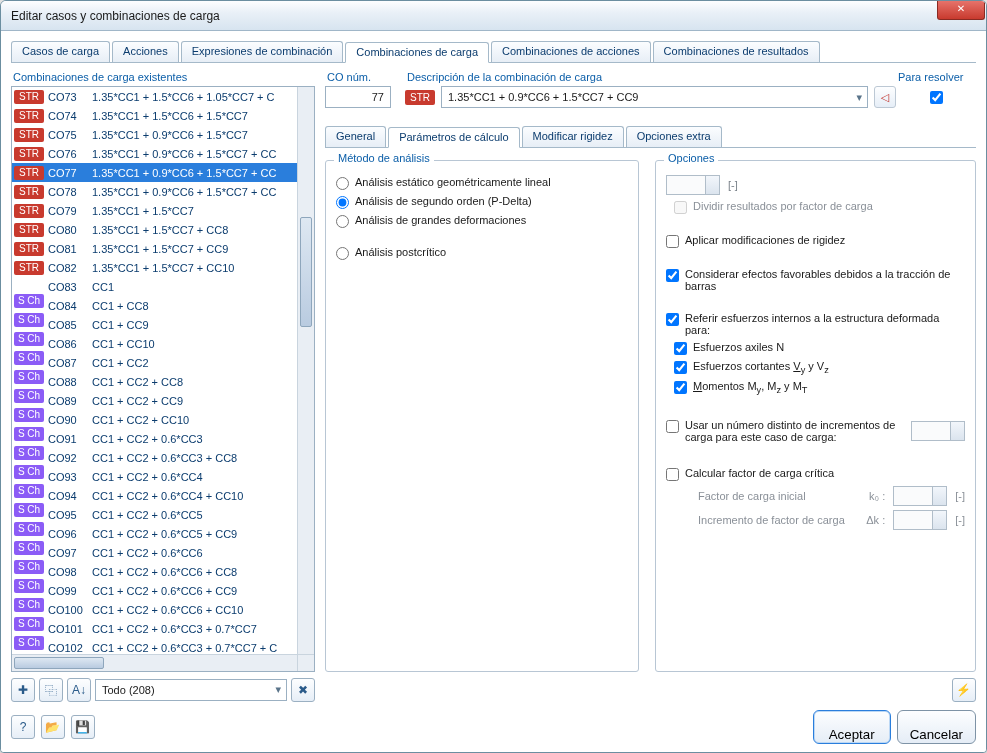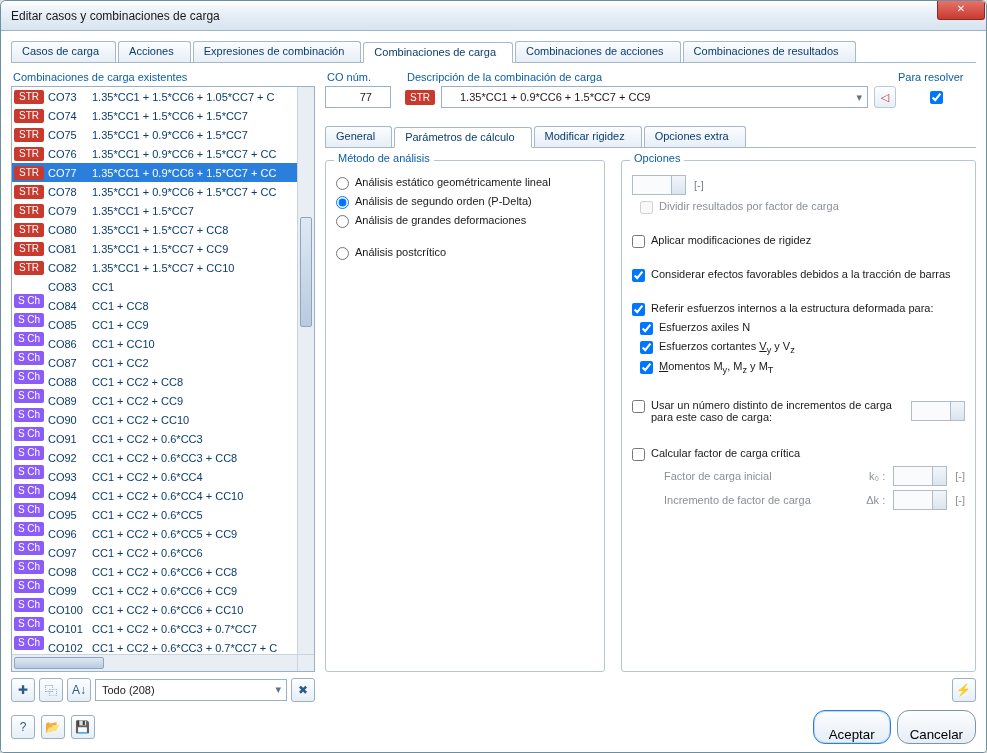--- a/index.html
+++ b/index.html
@@ -59,21 +59,21 @@
   background: #fff;
 }
 
 .tab-strip {
   display: flex;
   gap: 0;
   border-bottom: 1px solid #a5b9c9;
   height: 22px;
 }
 .tab {
-  padding: 3px 16px 2px 10px;
+  padding: 3px 10px 2px 10px;
   border: 1px solid #a5b9c9;
   border-bottom: none;
   background: linear-gradient(#fbfdff, #e7eef6);
   border-radius: 3px 3px 0 0;
   margin-right: 2px;
   cursor: pointer;
   color: #0b3c6e;
 }
 .tab.active {
   background: #fff;
@@ -224,21 +224,21 @@
 }
 .top-row {
   display: flex;
   gap: 0;
 }
 .field-col { display: flex; flex-direction: column; }
 .input-box {
   height: 22px;
   border: 1px solid #9bb0c2;
   background: #fff;
-  padding: 0 18px;
+  padding: 0 6px;
   display: flex; align-items: center;
   color: #1a1a1a;
 }
 .co-num-box { width: 66px; justify-content: flex-end; }
 .desc-wrap { flex: 1; display: flex; align-items: center; gap: 6px; }
 .desc-wrap .badge { display:inline-block; padding:0 5px; font-size:10px; color:#fff; background:#c83a2e; border-radius:2px; line-height:15px;}
 .desc-input { flex: 1; }
 .desc-input .input-box { width: 100%; position: relative; }
 .desc-input .input-box::after {
   content: "▾"; position: absolute; right: 5px; color: #5a748a;
@@ -268,21 +268,21 @@
   position: relative;
 }
 .panel .panel-title {
   position: absolute;
   top: -9px; left: 8px;
   background: #fff;
   padding: 0 4px;
   color: #0b5ea8;
 }
 .panel-method {
-  width: 280px;
+  width: 314px;
 }
 .panel-options {
   flex: 1;
 }
 .radio, .check {
   display: flex;
   align-items: flex-start;
   gap: 6px;
   margin: 5px 0;
   color: #1a1a1a;
@@ -312,21 +312,21 @@
 
 .dlg-footer {
   display:flex; align-items:center;
   gap:6px;
   margin-top: 8px;
 }
 .footer-spacer { flex:1; }
 .btn {
   min-width: 78px; height: 16px;
   border: 1px solid #7e93a6;
-  border-radius: 12px;
+  border-radius: 6px;
   background: linear-gradient(#fdfeff,#e5edf6);
   cursor: pointer;
   padding: 16px 12px;
 }
 .btn.default {
   border-color:#2a7edc;
   box-shadow: 0 0 0 1px #bcd8f5 inset;
 }
 .right-lower-wrap { position:relative; flex:1; min-height:0; display:flex; flex-direction:column;}
 .right-lower-inner { flex:1; display:flex; gap:16px; }

